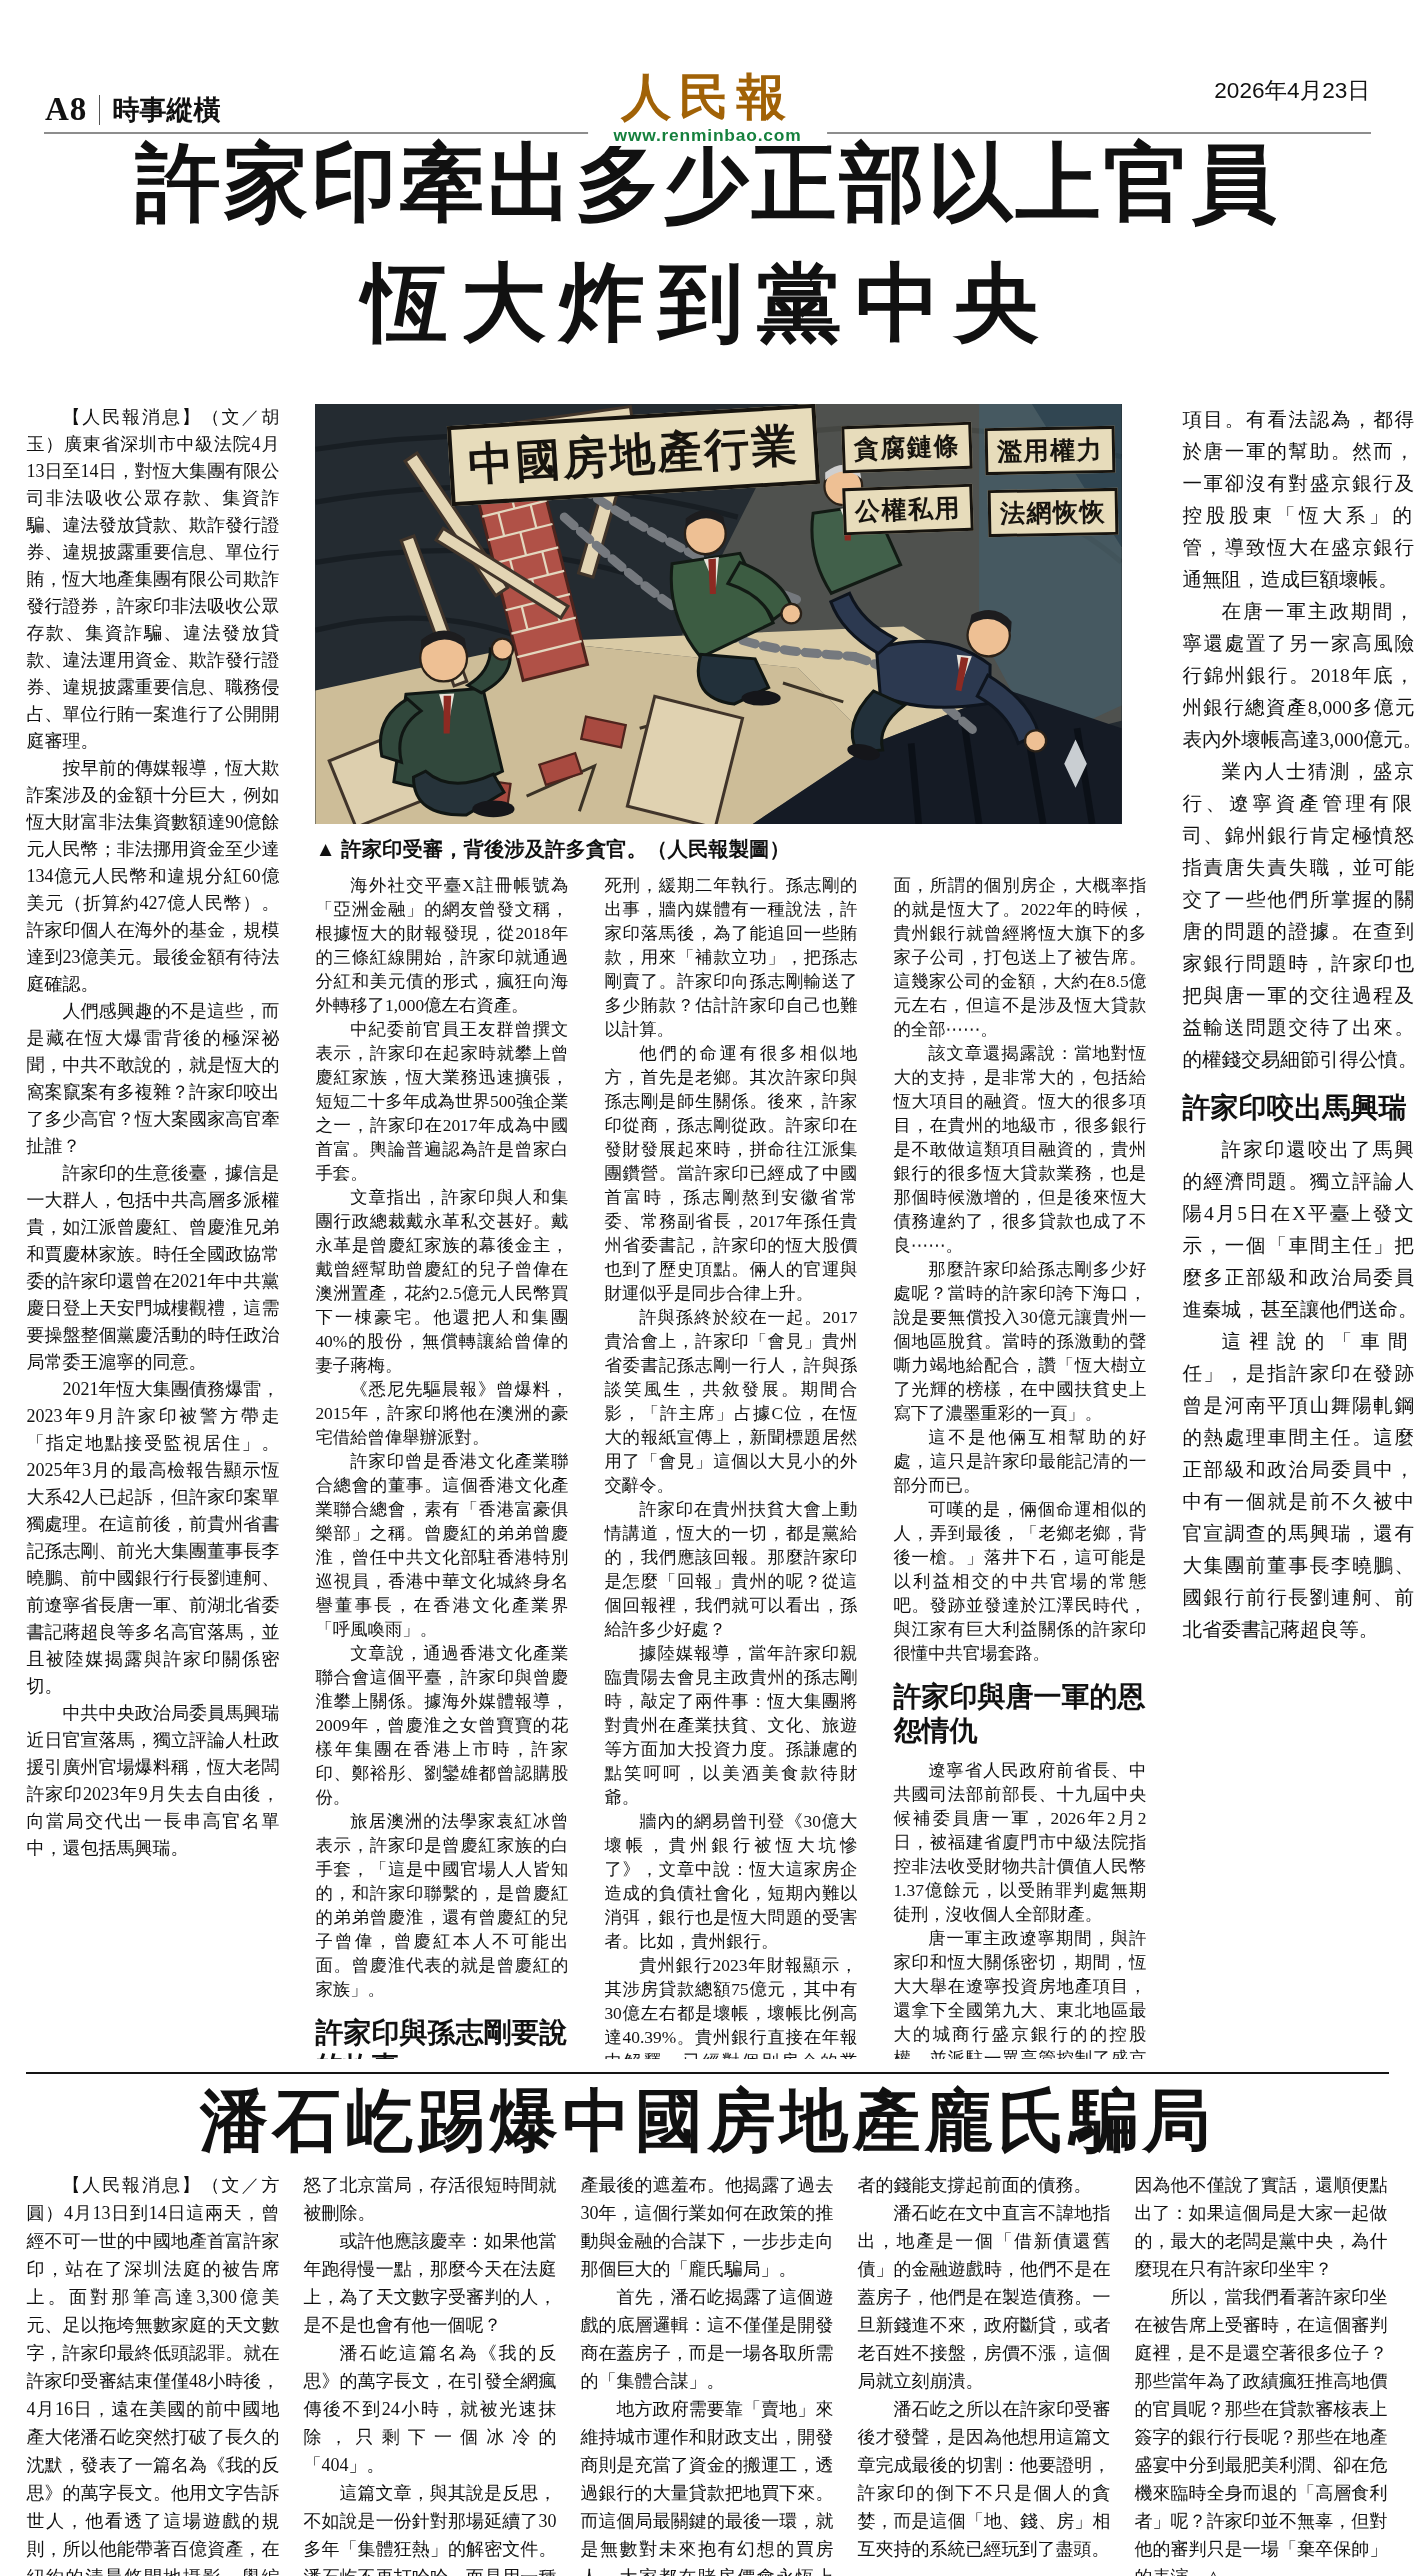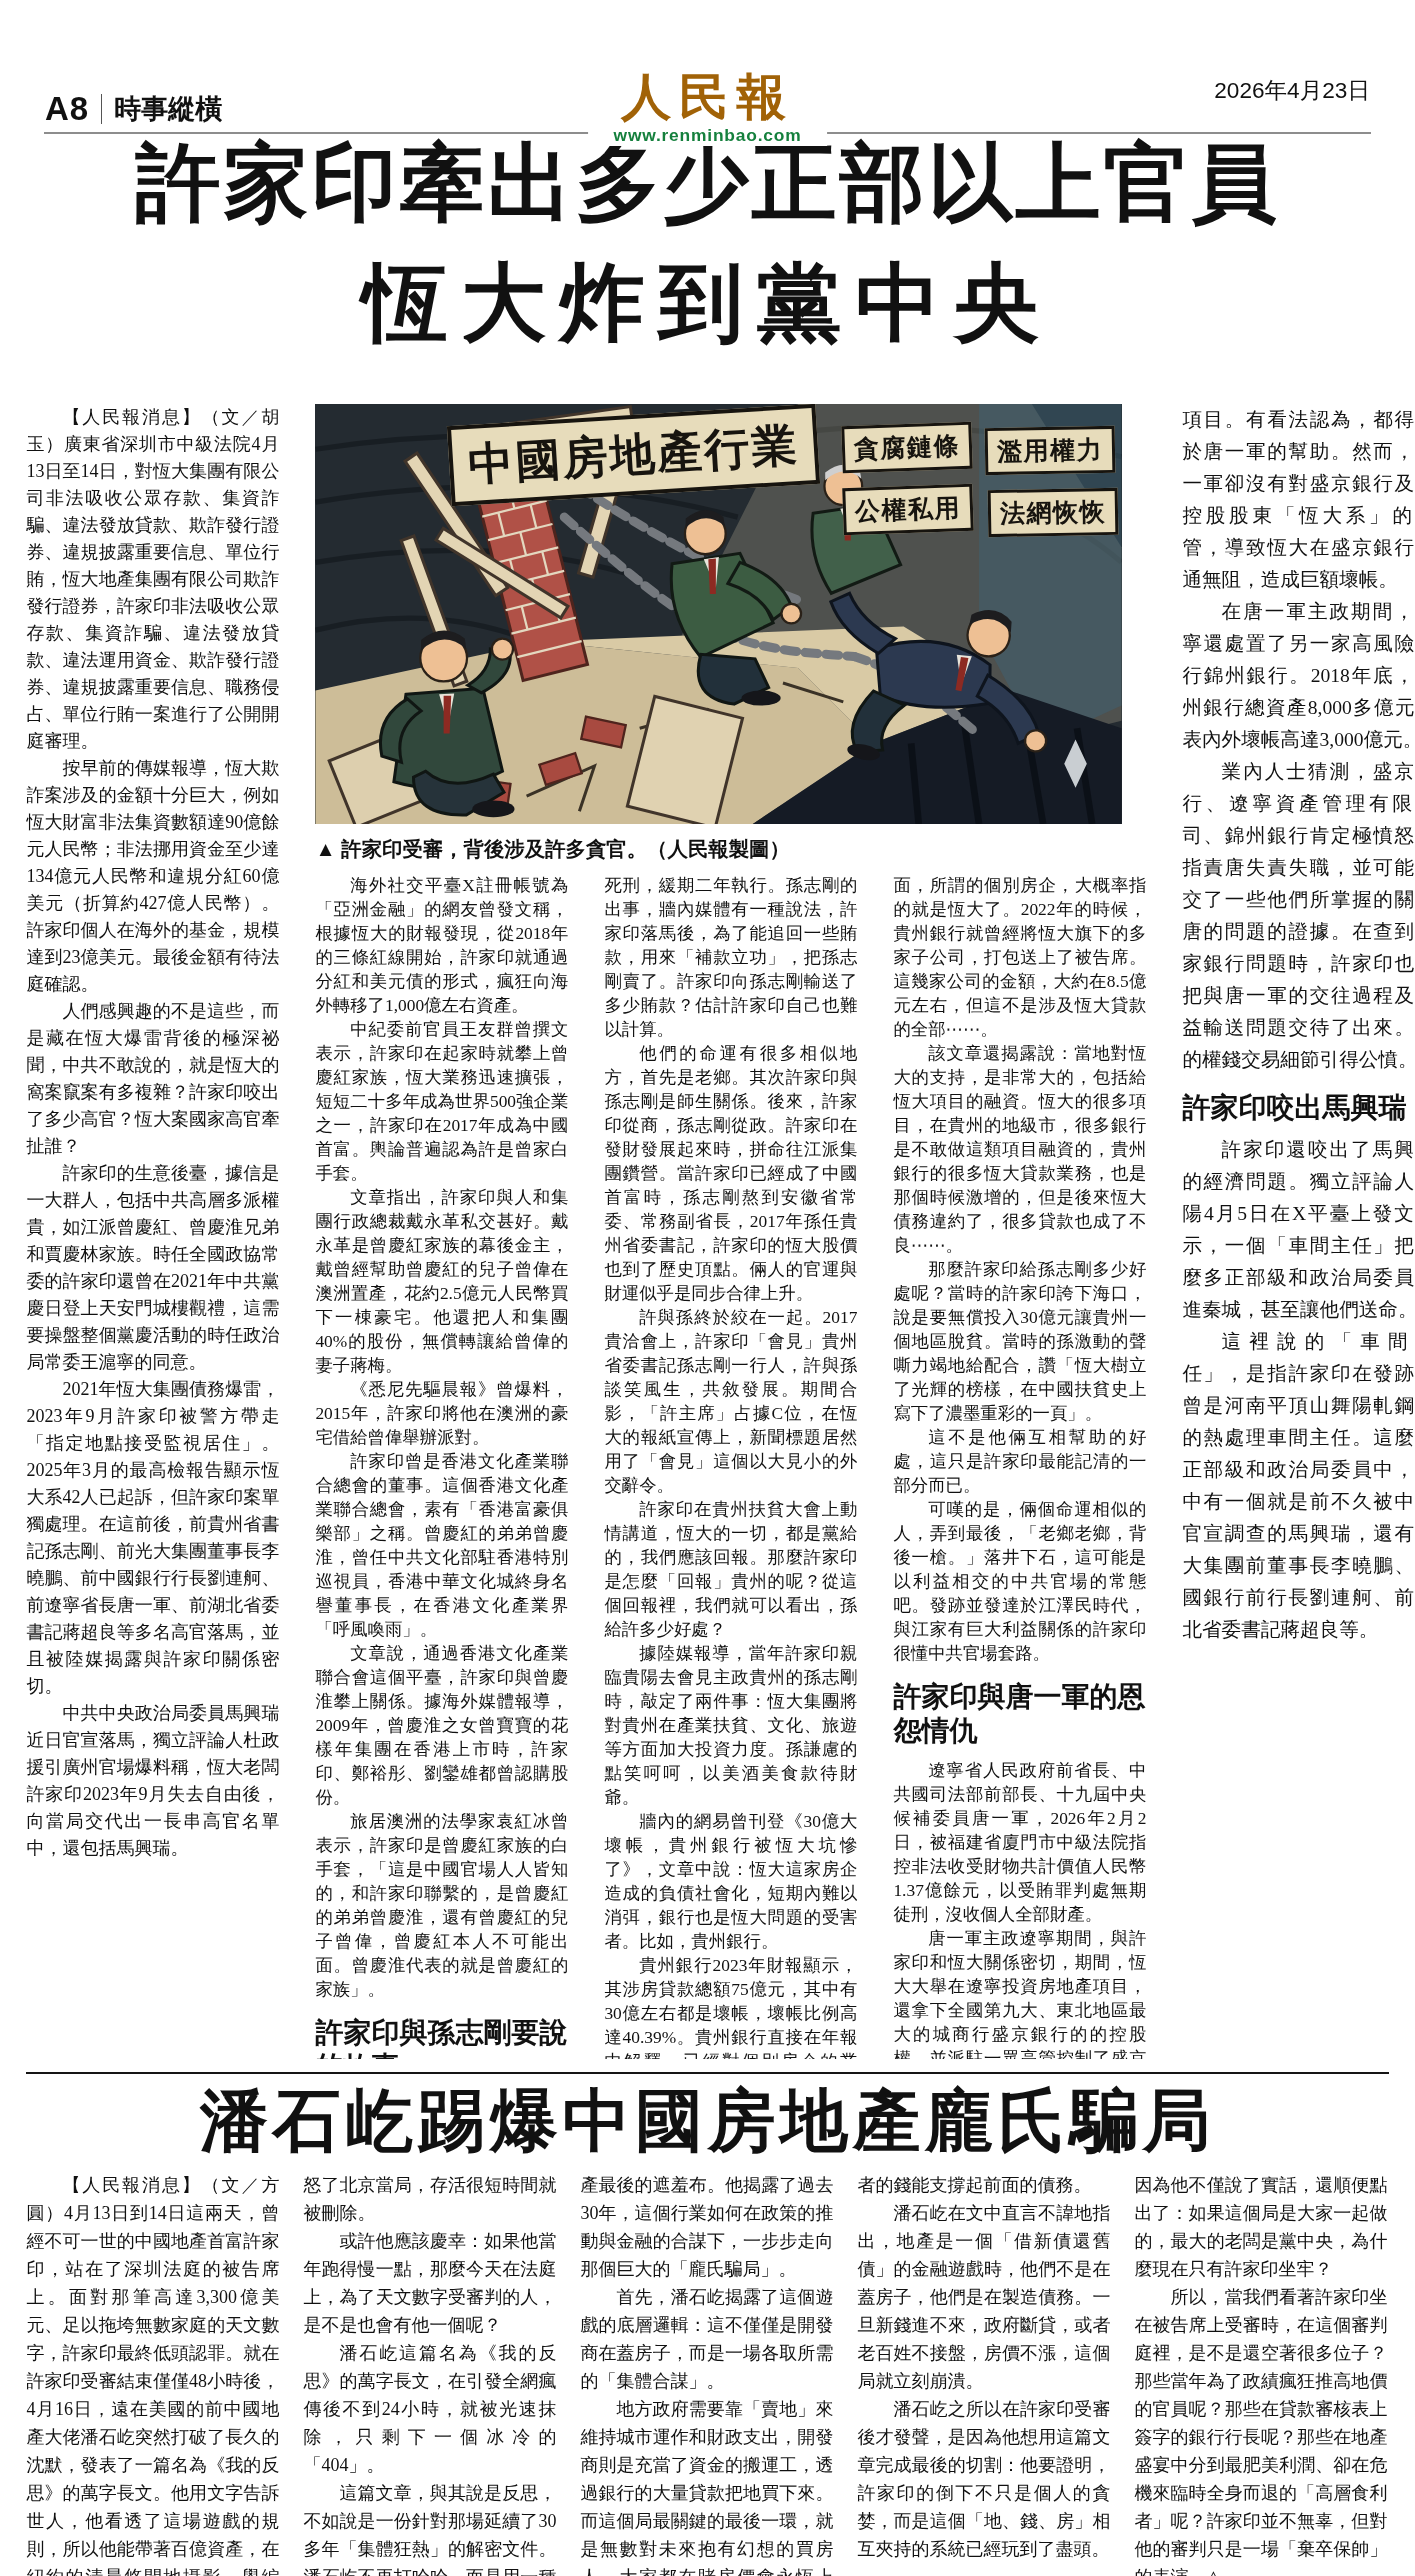--- a/index.html
+++ b/index.html
@@ -3,21 +3,21 @@
 <meta charset="utf-8">
 <style>
   html,body{margin:0;padding:0;background:#e9e9e9;}
   .page{width:1415px;height:2576px;margin:0 auto;background:#ffffff;position:relative;overflow:hidden;
         font-family:"Liberation Serif","DejaVu Serif",serif;color:#111;}
   
   .hdr{position:relative;height:134px;}
   .hdr-rule{position:absolute;left:44px;right:44px;bottom:0;height:2.3px;background:#8d8d8d;}
   .hdr-left{position:absolute;left:45px;bottom:6px;display:flex;align-items:center;gap:12px;
             font-family:"Liberation Sans","DejaVu Sans",sans-serif;}
-  .edition{font-size:33px;font-weight:700;letter-spacing:0.8px;}
+  .edition{font-size:33px;font-weight:700;letter-spacing:0.8px;font-family:Liberation Serif, serif;}
   .hdr-divider{width:1.5px;height:30px;background:#555;}
   .section{font-size:27px;font-weight:700;}
   .hdr-date{position:absolute;right:45px;bottom:28px;font-size:22.6px;font-family:"Liberation Sans","DejaVu Sans",sans-serif;}
   .masthead-box{position:absolute;left:50%;transform:translateX(-50%);bottom:-12px;background:#fff;
                 padding:0 26px;text-align:center;z-index:2;}
   .masthead{font-size:50px;font-weight:900;color:#a16207;letter-spacing:7.5px;line-height:1.0;}
   .mast-url{font-size:17.4px;font-weight:700;color:#15803d;letter-spacing:0.8px;margin-top:3px;
             font-family:"Liberation Sans","DejaVu Sans",sans-serif;}
   
   .hl{width:100%;text-align:center;font-weight:900;line-height:1.04;}

